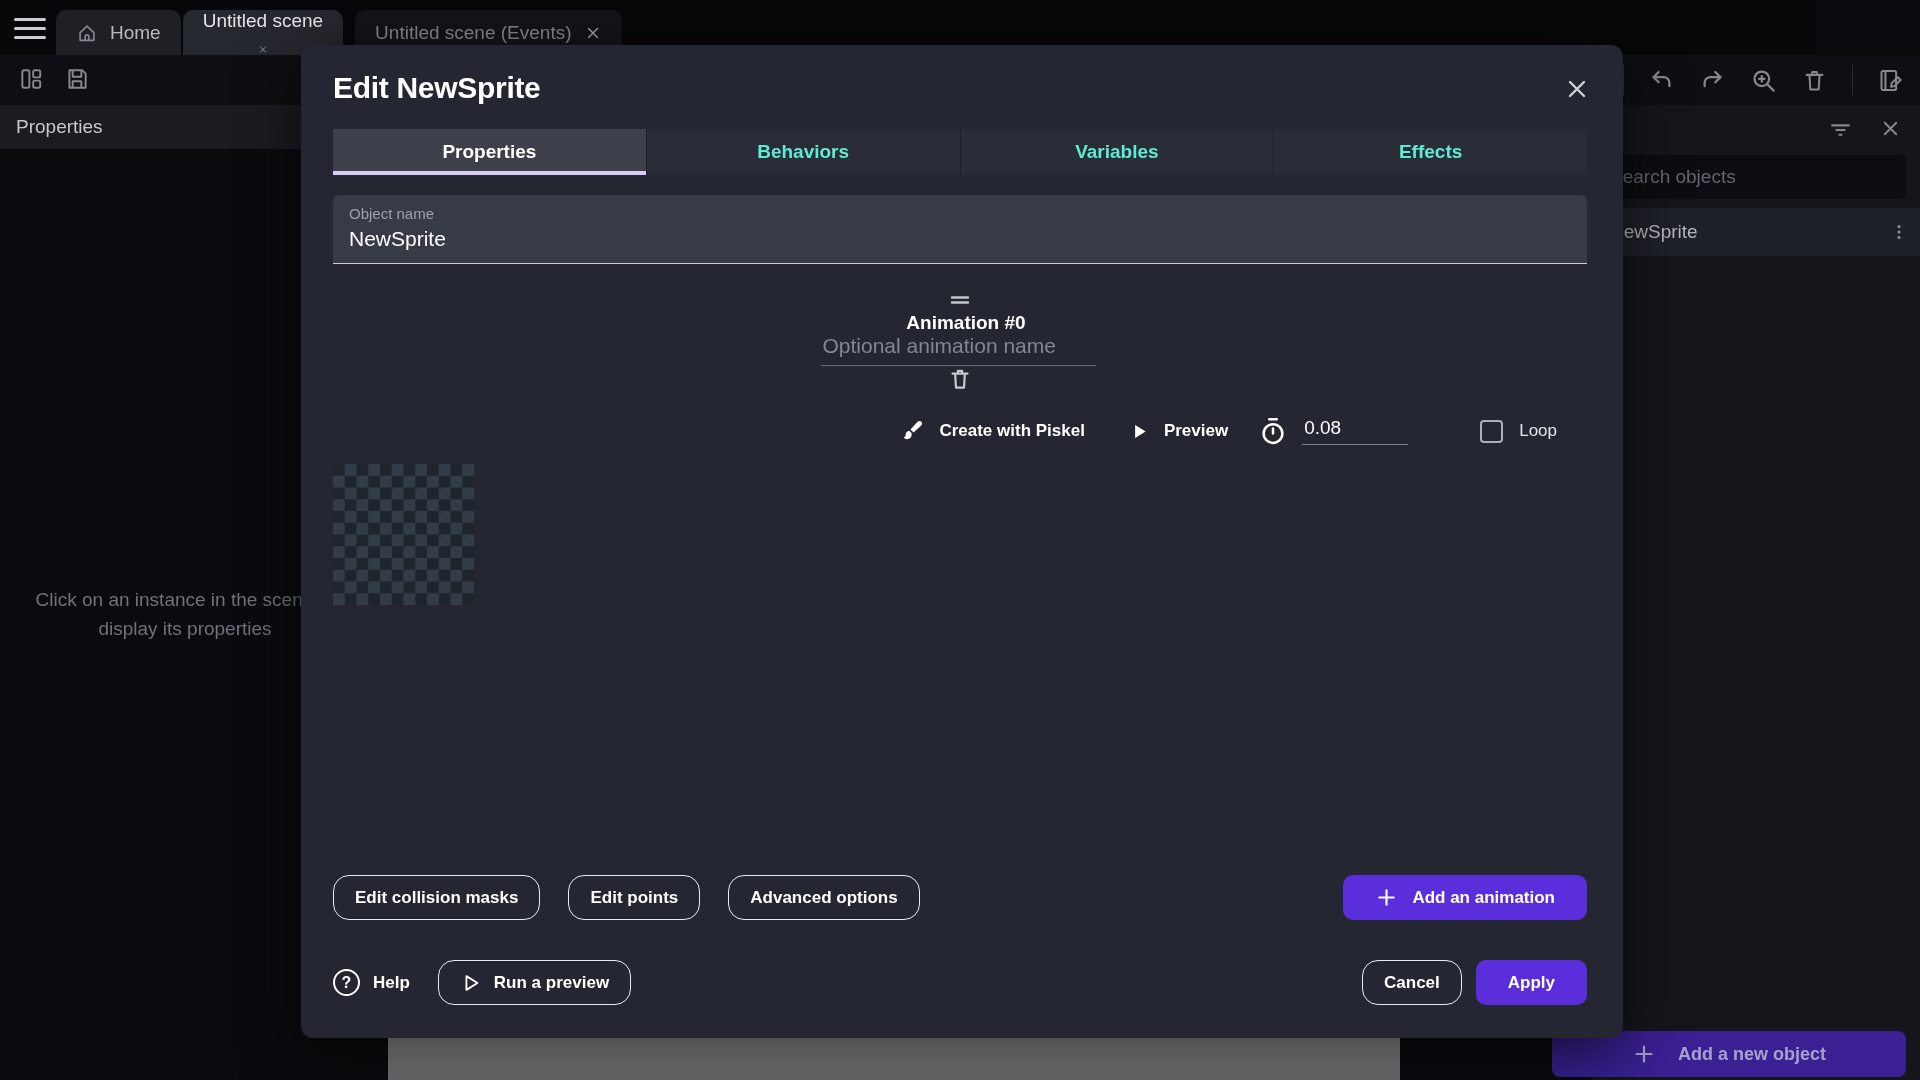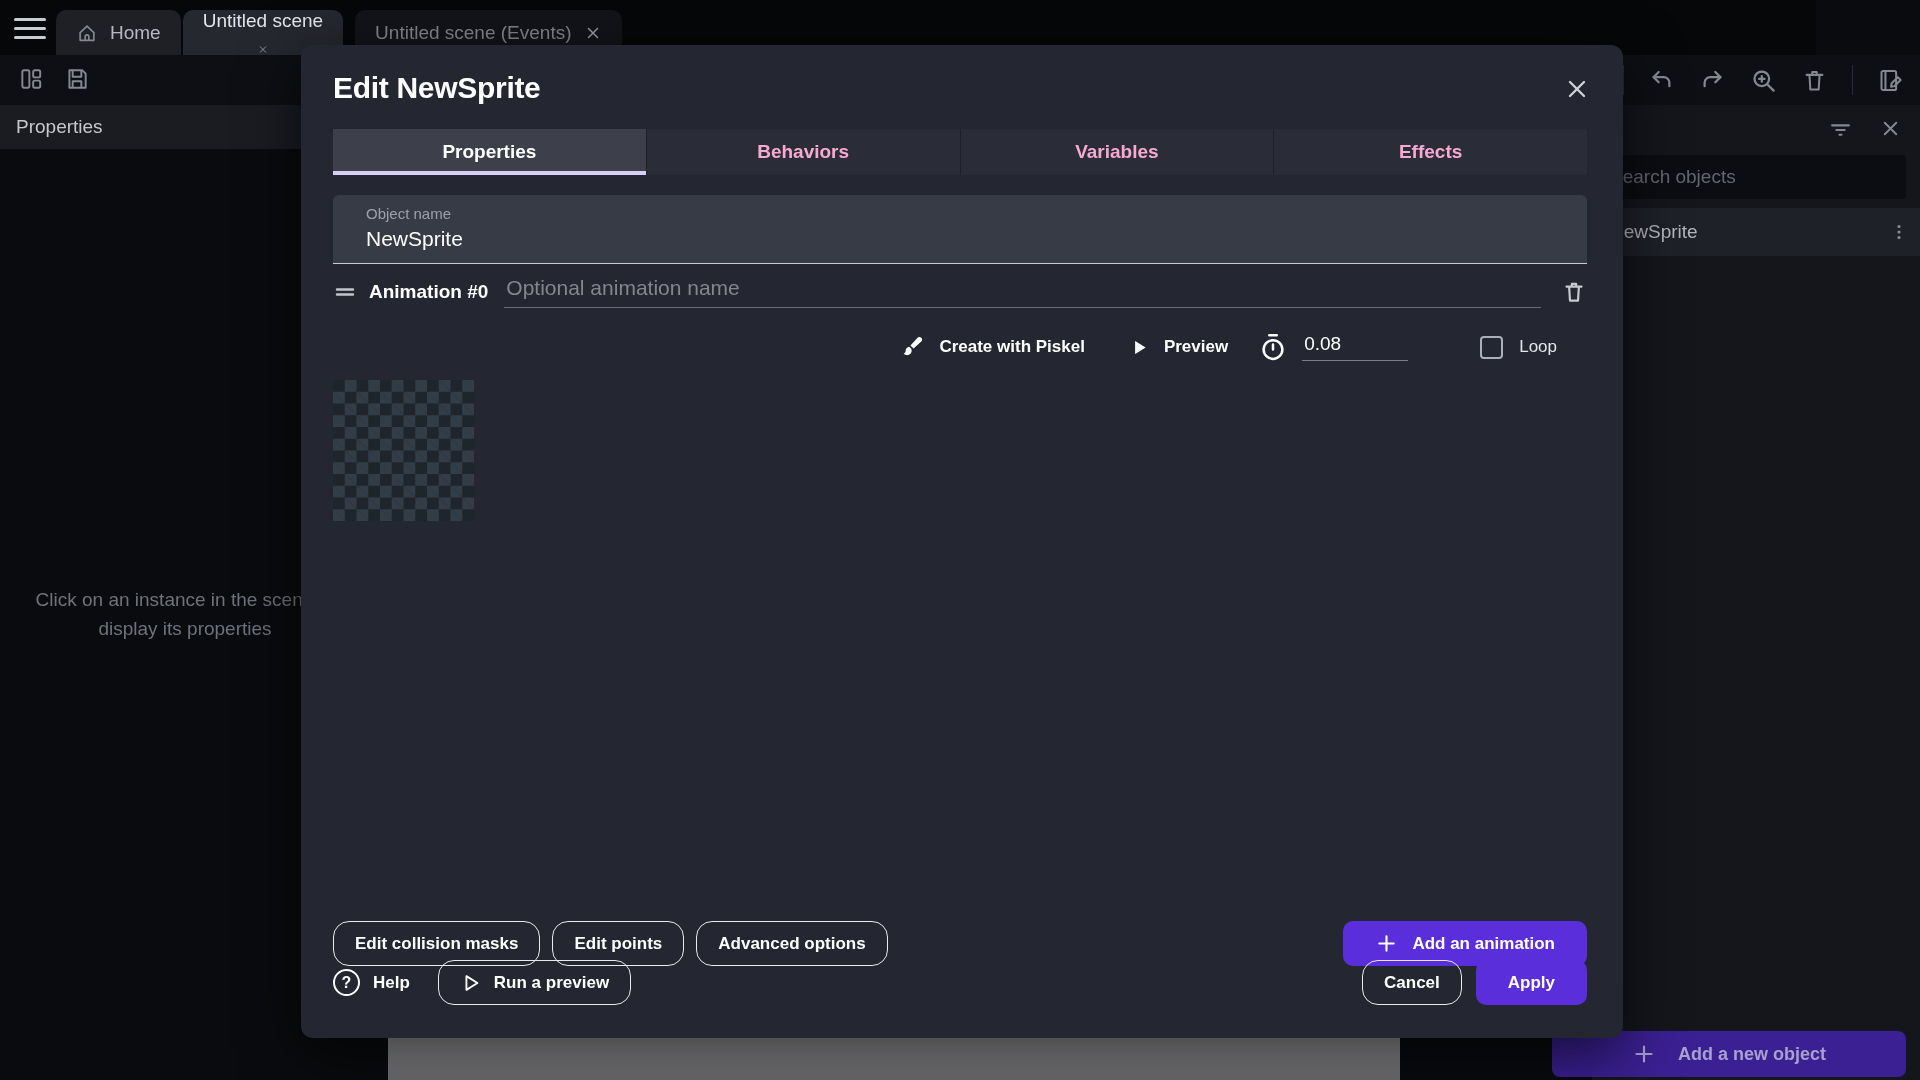--- a/index.html
+++ b/index.html
@@ -42,30 +42,30 @@
   
   .canvas-strip { position:absolute; left:388px; top:1035px; width:1012px; height:45px; background:linear-gradient(180deg,#99999b,#6e6e70); overflow:hidden; }
   .coord-badge { position:absolute; left:1025px; top:6px; width:100px; height:48px; background:#1e2028; border-radius:9px; color:#8f929b; font-size:17px; font-weight:700; text-align:center; padding-top:6px; }
 
   
   .dialog { position:absolute; left:301px; top:45px; width:1322px; height:993px; background:#242731; border-radius:12px; box-shadow:0 16px 60px rgba(0,0,0,.65); z-index:10; padding:0 36px 0 32px; }
   .dlg-title { margin-top:26px; font-size:30px; font-weight:800; letter-spacing:-.3px; color:#ffffff; }
   .dlg-close { position:absolute; right:32px; top:30px; width:28px; height:28px; color:#d0d2d9; cursor:pointer; }
 
   .dtabs { margin-top:24px; display:flex; height:46px; background:#2a2d37; }
-  .dtab { flex:1; position:relative; display:flex; align-items:center; justify-content:center; font-size:19px; font-weight:700; color:#f9a8d4; border-right:1px solid #1e2028; cursor:pointer; }
+  .dtab { flex:1; position:relative; display:flex; align-items:center; justify-content:center; font-size:19px; font-weight:700; color:#5eead4; border-right:1px solid #1e2028; cursor:pointer; }
   .dtab:last-child { border-right:none; }
   .dtab.active { background:#3d404b; color:#ffffff; }
   .dtab.active::after { content:""; position:absolute; left:0; right:0; bottom:0; height:4px; background:#d8cdf4; }
 
-  .name-field { margin-top:20px; background:#373b45; border-radius:6px 6px 0 0; border-bottom:1px solid #caccd4; padding:10px 33px 12px; cursor:text; }
+  .name-field { margin-top:20px; background:#373b45; border-radius:6px 6px 0 0; border-bottom:1px solid #caccd4; padding:10px 16px 12px; cursor:text; }
   .name-field .lab { font-size:15px; color:#9da0aa; }
   .name-field .val { margin-top:5px; font-size:21px; color:#ffffff; }
 
-  .anim-row { margin-top:12px; display:flex; align-items:center; }
+  .anim-row { margin-top:24px; display:flex; align-items:center;flex-direction:column; }
   .anim-row .handle { color:#c2c5cc; cursor:grab; }
   .anim-row .alabel { margin-left:12px; font-size:19px; font-weight:700; color:#ffffff; white-space:nowrap; }
   .anim-name { flex:1; margin-left:16px; margin-right:20px; background:transparent; border:none; border-bottom:1px solid #686c75; font-size:21px; color:#e8e9ed; padding:0 2px 7px; font-family:"Liberation Sans",sans-serif; }
   .anim-name::placeholder { color:#83868f; }
   .anim-row .trash { color:#c6c9d0; cursor:pointer; }
 
   .piskel-row { margin-top:24px; margin-right:30px; display:flex; align-items:center; justify-content:flex-end; color:#ffffff; }
   .piskel-row .blabel { font-size:17px; font-weight:700; margin-left:14px; white-space:nowrap; }
   .tbf-input { width:106px; margin-left:14px; background:transparent; border:none; border-bottom:1px solid #7a7e87; color:#ffffff; font-size:19px; padding:0 2px 5px; font-family:"Liberation Sans",sans-serif; }
   .chk { width:23px; height:23px; border:2px solid #aab0ba; border-radius:4px; margin-left:72px; cursor:pointer; }
@@ -82,21 +82,21 @@
   .red-box { position:absolute; left:1056px; top:383px; width:233px; height:67px; border:7px solid #ec0000; background:transparent; }
   .add-sprite { position:absolute; left:5px; top:5px; right:5px; bottom:5px; background:#4a16c8; border-radius:8px; display:flex; align-items:center; color:#ffffff; cursor:pointer; }
   .add-sprite .plus { margin-left:16px; }
   .add-sprite .aslabel { margin-left:14px; font-size:17px; font-weight:700; white-space:nowrap; }
   .add-sprite .divider { margin-left:16px; width:1px; align-self:stretch; background:rgba(255,255,255,.45); }
   .add-sprite .dd { width:42px; display:flex; align-items:center; justify-content:center; cursor:pointer; }
 
   .btn-outline { display:inline-flex; align-items:center; gap:12px; height:45px; padding:0 21px; background:transparent; border:1px solid #e8eaef; border-radius:16px; color:#ffffff; font-size:17px; font-weight:700; cursor:pointer; font-family:"Liberation Sans",sans-serif; white-space:nowrap; }
   .btn-purple { display:inline-flex; align-items:center; justify-content:center; gap:14px; height:45px; padding:0 32px; background:#5b2edc; border:none; border-radius:10px; color:#ffffff; font-size:17px; font-weight:700; cursor:pointer; font-family:"Liberation Sans",sans-serif; white-space:nowrap; }
 
-  .actions-row { position:absolute; left:32px; right:36px; top:876px; display:flex; gap:12px; align-items:center; }
+  .actions-row { position:absolute; left:32px; right:36px; top:830px; display:flex; gap:28px; align-items:center; }
   .footer-row  { position:absolute; left:32px; right:36px; top:915px; display:flex; align-items:center; }
   .help-btn { display:flex; align-items:center; gap:13px; color:#ffffff; cursor:pointer; }
   .qcircle { width:27px; height:27px; border:2px solid #ffffff; border-radius:50%; display:flex; align-items:center; justify-content:center; font-size:16px; font-weight:700; color:#ffffff; }
   .help-lab { font-size:17px; font-weight:700; }
   .ml-auto { margin-left:auto; }
 </style>
 </head>
 <body>
 
 <div class="topbar">

